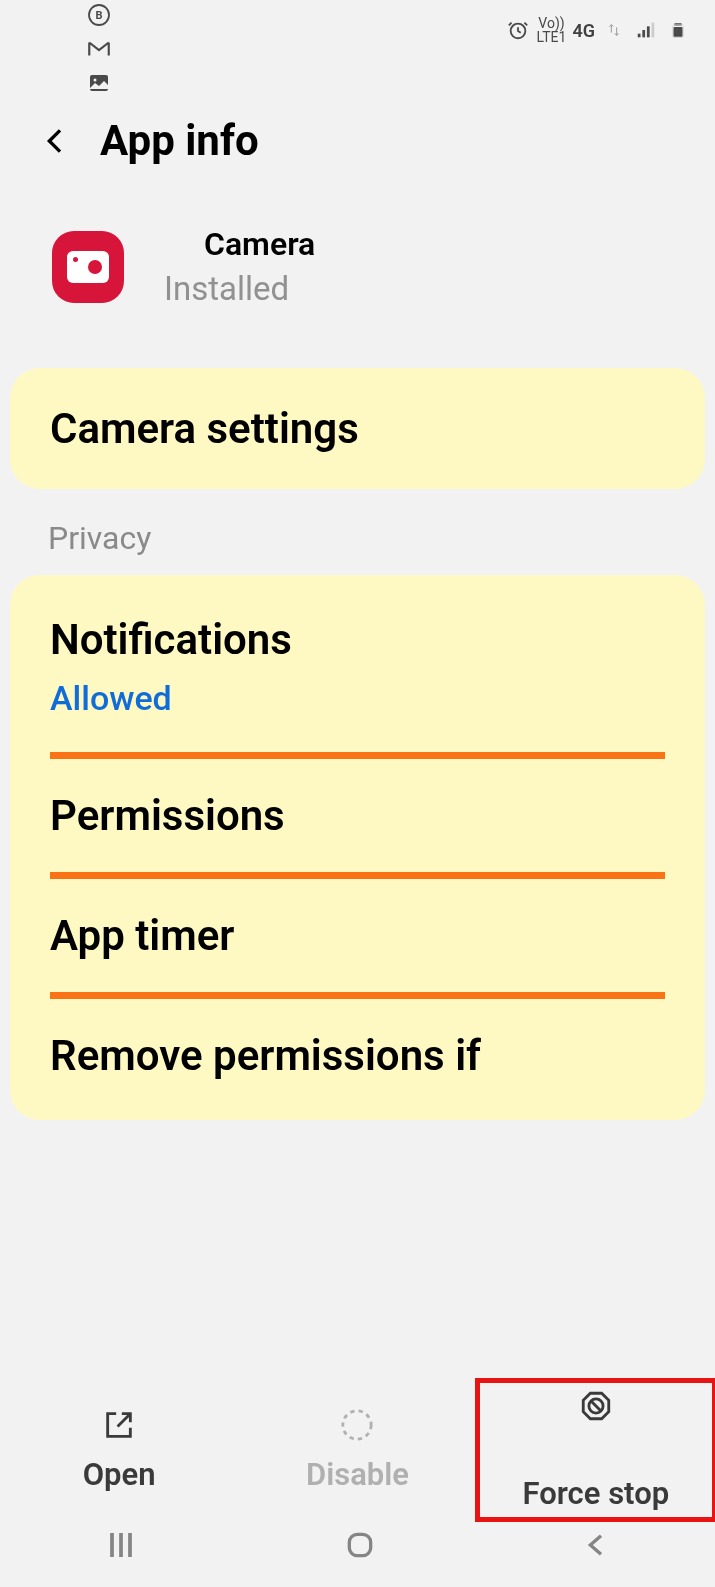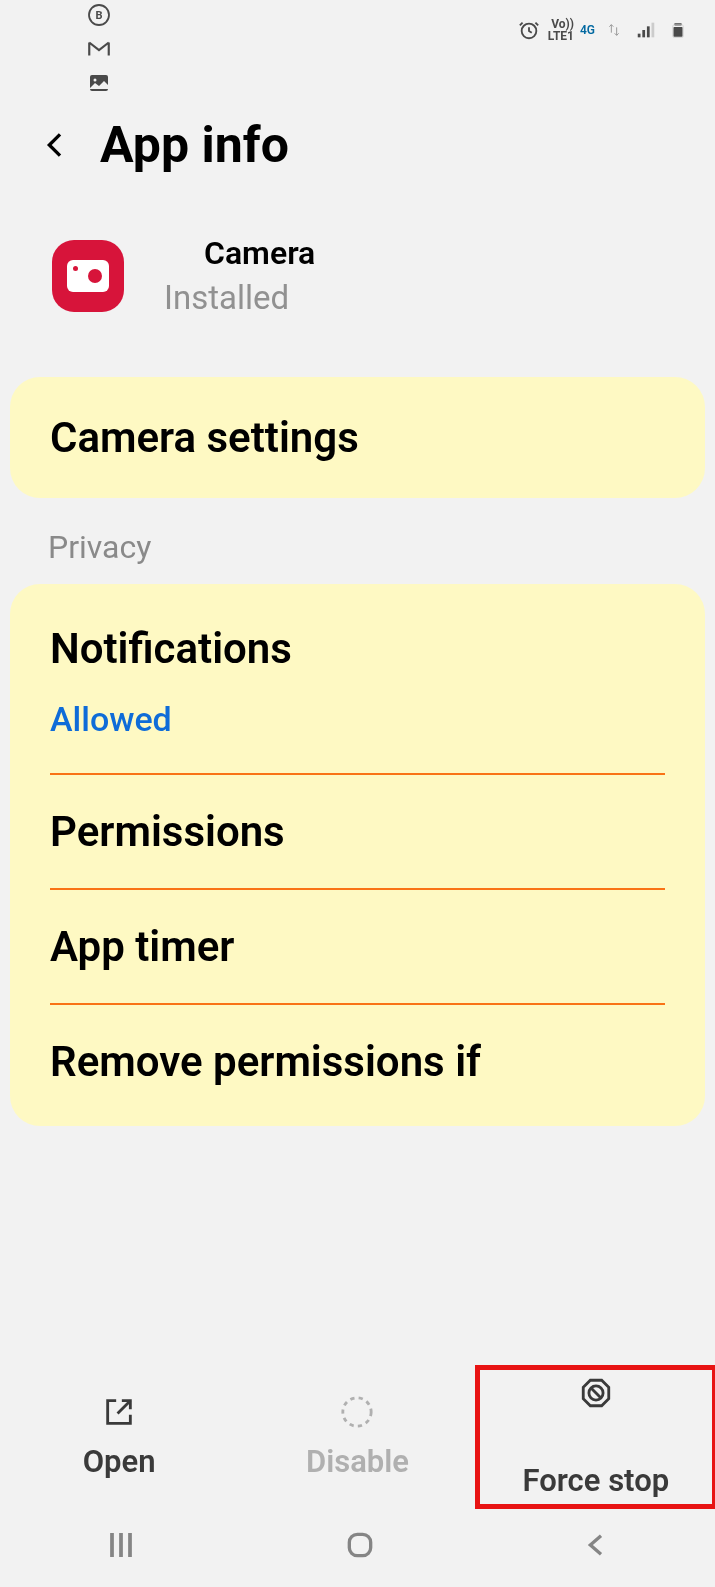--- a/index.html
+++ b/index.html
@@ -57,21 +57,21 @@
       display: flex;
       align-items: center;
       gap: 28px;
       padding: 60px 40px 40px;
     }
     .back-chevron {
       width: 32px;
       height: 32px;
     }
     .page-title {
-      font-size: 50px;
+      font-size: 42px;
       font-weight: 700;
       color: #000;
       text-align: right;
     }
     
     .app-summary {
       display: flex;
       align-items: center;
       gap: 40px;
       padding: 20px 52px 60px;
@@ -145,41 +145,41 @@
       color: #000;
     }
     .section-label {
       font-size: 32px;
       color: #8a8a8a;
       font-weight: 400;
       padding: 30px 48px 18px;
     }
     .list-item {
       padding: 32px 0;
-      border-bottom: 2px solid #f97316;
+      border-bottom: 7px solid #f97316;
     }
     .list-item:last-child {
       border-bottom: none;
     }
     .item-title {
       font-size: 42px;
       font-weight: 600;
       color: #000;
     }
     .item-sub {
       font-size: 34px;
       color: #0f6cd8;
-      margin-top: 24px;
+      margin-top: 12px;
       font-weight: 500;
       line-height: 1.3;
     }
     
     .bottom-bar {
       position: absolute;
-      bottom: 80px;
+      bottom: 67px;
       left: 0;
       right: 0;
       display: flex;
       background: #f2f2f2;
       height: 140px;
     }
     .action-btn {
       flex: 1;
       display: flex;
       flex-direction: column;
@@ -252,22 +252,22 @@
     </span>
   </div>
   <div class="status-right">
     <span class="status-icon">
       <svg viewBox="0 0 24 24" width="22" height="22" fill="#4a4a4a">
         <circle cx="12" cy="13" r="8" fill="none" stroke="#4a4a4a" stroke-width="2"></circle>
         <path d="M12 9 L12 13 L15 15" stroke="#4a4a4a" stroke-width="2" fill="none"></path>
         <path d="M5 4 L2 7 M19 4 L22 7" stroke="#4a4a4a" stroke-width="2"></path>
       </svg>
     </span>
-    <span style="font-size:12px;color:#4a4a4a;line-height:1;text-align:right;font-weight:bold;">Vo))<br><span>LTE1</span></span>
-    <span style="font-size:12px;color:#0369a1;font-weight:600;">4G</span>
+    <span style="font-size:14px;color:#4a4a4a;line-height:1;text-align:center;">Vo))<br><span>LTE1</span></span>
+    <span style="font-size:18px;color:#404040;font-weight:600;">4G</span>
     <span class="status-icon">
       <svg viewBox="0 0 24 24" width="16" height="16" fill="#9a9a9a">
         <path d="M8 4 L8 16 M5 7 L8 4 L11 7 M16 20 L16 8 M13 17 L16 20 L19 17" stroke="#9a9a9a" stroke-width="1.5" fill="none"></path>
       </svg>
     </span>
     <span class="status-icon">
       <svg viewBox="0 0 24 24" width="22" height="22" fill="#4a4a4a">
         <rect x="3" y="16" width="3" height="4"></rect>
         <rect x="8" y="12" width="3" height="8"></rect>
         <rect x="13" y="8" width="3" height="12"></rect>

